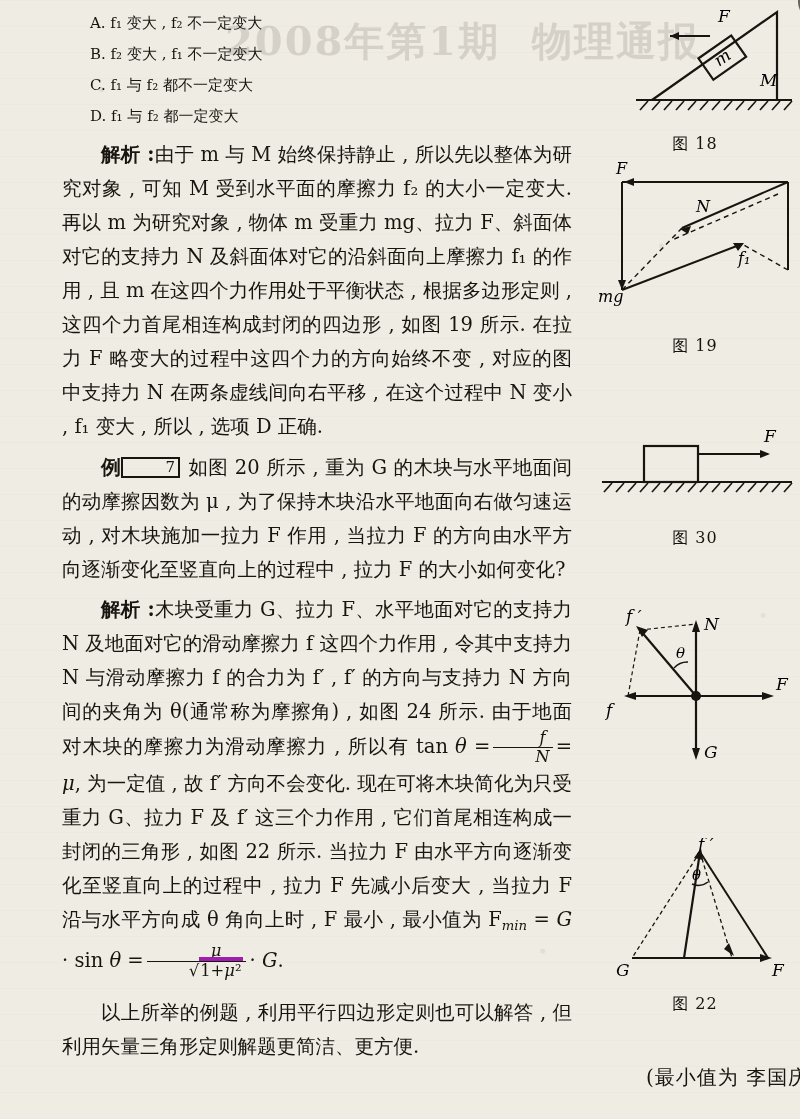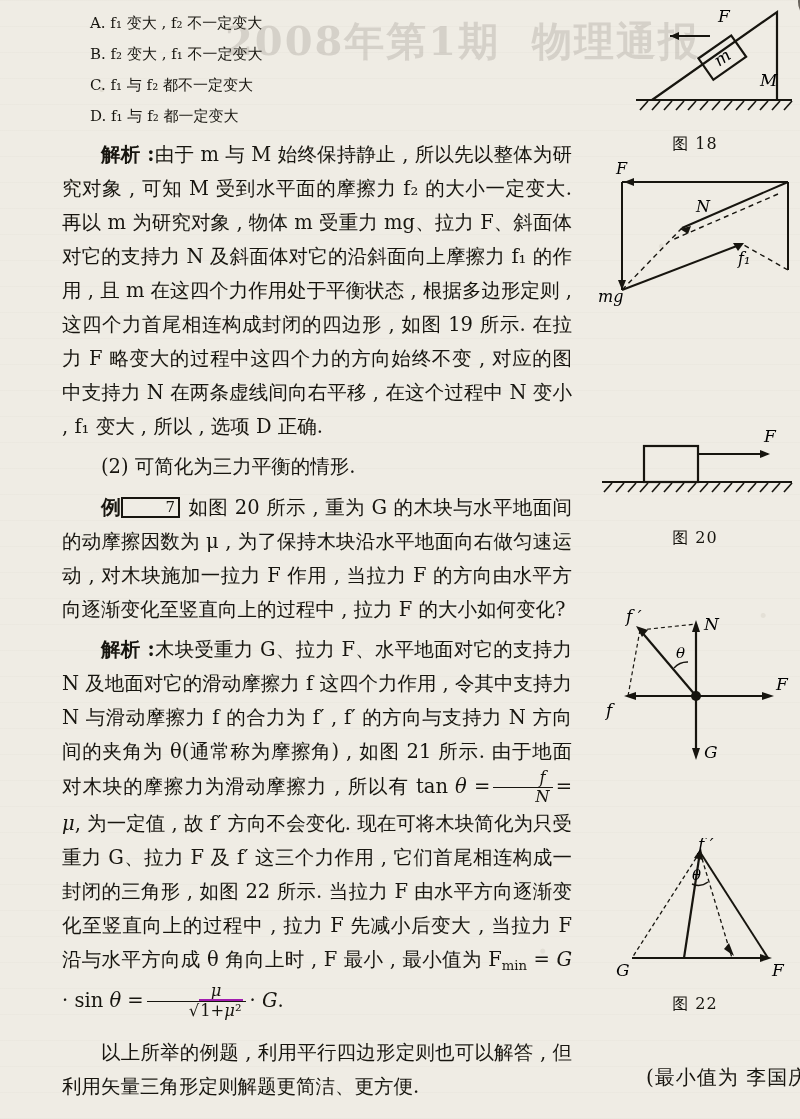--- a/index.html
+++ b/index.html
@@ -91,33 +91,33 @@
     display: inline-block;
     border: 2px solid #17150f;
     padding: 0 3px;
     font-size: 15px;
     line-height: 17px;
     margin-right: 2px;
     position: relative;
     top: -2px;
   }
   i.v { font-style: italic; font-family: "DejaVu Serif", serif; }
-  .sub { font-size: 0.68em; vertical-align: -0.28em; }
+  .sub { font-size: 0.68em; vertical-align: -0.28em; font-style: italic; }
   .frac {
     display: inline-block;
     vertical-align: -0.55em;
     text-align: center;
     font-size: 0.84em;
     line-height: 1.12;
     margin: 0 3px;
   }
   .frac .num { display: block; border-bottom: 1px solid #17150f; padding: 0 3px; }
   .frac .den { display: block; padding: 0 3px; }
   .sqrt {
-    border-top: 2px solid #a21caf;
+    border-top: 4px solid #a21caf;
     padding: 0 2px 0 1px;
   }
 
   
   .col-fig {
     position: absolute;
     left: 590px;
     top: 0;
     width: 210px;
   }
@@ -155,28 +155,27 @@
 
     <div class="choice">A. f₁ 变大 , f₂ 不一定变大</div>
     <div class="choice">B. f₂ 变大 , f₁ 不一定变大</div>
     <div class="choice">C. f₁ 与 f₂ 都不一定变大</div>
     <div class="choice">D. f₁ 与 f₂ 都一定变大</div>
 
     <div class="para indent">
       <span class="lead">解析 :</span><span>由于 m 与 M 始终保持静止 , 所以先以整体为研究对象 , 可知 M 受到水平面的摩擦力 f₂ 的大小一定变大. 再以 m 为研究对象 , 物体 m 受重力 mg、拉力 F、斜面体对它的支持力 N 及斜面体对它的沿斜面向上摩擦力 f₁ 的作用 , 且 m 在这四个力作用处于平衡状态 , 根据多边形定则 , 这四个力首尾相连构成封闭的四边形 , 如图 19 所示. 在拉力 F 略变大的过程中这四个力的方向始终不变 , 对应的图中支持力 N 在两条虚线间向右平移 , 在这个过程中 N 变小 , f₁ 变大 , 所以 , 选项 D 正确.</span>
     </div>
 
-    <div class="para indent">(2) 可简化为三力平衡的情形.</div>
 
     <div class="para indent">
       <span class="ex-head">例</span><span class="ex-num">7</span>&nbsp;<span>如图 20 所示 , 重为 G 的木块与水平地面间的动摩擦因数为 μ , 为了保持木块沿水平地面向右做匀速运动 , 对木块施加一拉力 F 作用 , 当拉力 F 的方向由水平方向逐渐变化至竖直向上的过程中 , 拉力 F 的大小如何变化?</span>
     </div>
 
     <div class="para indent">
-      <span class="lead">解析 :</span><span>木块受重力 G、拉力 F、水平地面对它的支持力 N 及地面对它的滑动摩擦力 f 这四个力作用 , 令其中支持力 N 与滑动摩擦力 f 的合力为 f′ , f′ 的方向与支持力 N 方向间的夹角为 θ(通常称为摩擦角) , 如图 21 所示. 由于地面对木块的摩擦力为滑动摩擦力 , 所以有</span>
+      <span class="lead">解析 :</span><span>木块受重力 G、拉力 F、水平地面对它的支持力 N 及地面对它的滑动摩擦力 f 这四个力作用 , 令其中支持力 N 与滑动摩擦力 f 的合力为 f′ , f′ 的方向与支持力 N 方向间的夹角为 θ(通常称为摩擦角) , 如图 24 所示. 由于地面对木块的摩擦力为滑动摩擦力 , 所以有</span>
       <span>tan&nbsp;<i class="v">θ</i> =<span class="frac"><span class="num"><i class="v">f</i></span><span class="den"><i class="v">N</i></span></span>= <i class="v">μ</i></span><span>, 为一定值 , 故 f′ 方向不会变化. 现在可将木块简化为只受重力 G、拉力 F 及 f′ 这三个力作用 , 它们首尾相连构成一封闭的三角形 , 如图 22 所示. 当拉力 F 由水平方向逐渐变化至竖直向上的过程中 , 拉力 F 先减小后变大 , 当拉力 F 沿与水平方向成 θ 角向上时 , F 最小 , 最小值为</span>
       <span>F<span class="sub">min</span> = <i class="v">G</i> · sin&nbsp;<i class="v">θ</i> =<span class="frac"><span class="num"><i class="v">μ</i></span><span class="den">√<span class="sqrt">1+<i class="v">μ</i>²</span></span></span>· <i class="v">G</i>.</span>
     </div>
 
     <div class="para indent" style="margin-top:16px;">以上所举的例题 , 利用平行四边形定则也可以解答 , 但利用矢量三角形定则解题更简洁、更方便.</div>
   </div>
 
   <div class="col-fig">
 
     <div class="fig" style="height:152px;">
@@ -230,20 +229,21 @@
 
         <line x1="186" y1="34" x2="80" y2="80" stroke="#17150f" stroke-width="1.4" stroke-dasharray="5 4"></line>
 
         <line x1="30" y1="130" x2="150" y2="84" stroke="#17150f" stroke-width="2"></line>
         <polygon points="152,83 141,83 146,91" fill="#17150f"></polygon>
         <text x="146" y="104" font-size="16" font-style="italic" font-family="DejaVu Serif, serif">f₁</text>
 
         <line x1="90" y1="68" x2="30" y2="130" stroke="#17150f" stroke-width="1.4" stroke-dasharray="5 4"></line>
         <line x1="196" y1="110" x2="150" y2="84" stroke="#17150f" stroke-width="1.4" stroke-dasharray="5 4"></line>
       </svg>
+      <div class="fig-cap">图 19</div>
     </div>
 
     <div class="fig" style="height:132px; margin-top:62px;">
       <svg width="206" height="100" viewBox="0 0 206 100">
         <rect x="52" y="24" width="54" height="36" fill="none" stroke="#17150f" stroke-width="2.2"></rect>
         <line x1="106" y1="32" x2="176" y2="32" stroke="#17150f" stroke-width="2.2"></line>
         <polygon points="178,32 168,28 168,36" fill="#17150f"></polygon>
         <text x="172" y="20" font-size="17" font-style="italic" font-family="DejaVu Serif, serif">F</text>
         <line x1="10" y1="60" x2="200" y2="60" stroke="#17150f" stroke-width="2.2"></line>
         <g stroke="#17150f" stroke-width="1.6">
@@ -258,21 +258,21 @@
           <line x1="108" y1="70" x2="116" y2="61"></line>
             <line x1="120" y1="70" x2="128" y2="61"></line>
           <line x1="132" y1="70" x2="140" y2="61"></line>
             <line x1="144" y1="70" x2="152" y2="61"></line>
           <line x1="156" y1="70" x2="164" y2="61"></line>
             <line x1="168" y1="70" x2="176" y2="61"></line>
           <line x1="180" y1="70" x2="188" y2="61"></line>
             <line x1="192" y1="70" x2="200" y2="61"></line>
         </g>
       </svg>
-      <div class="fig-cap">图 20</div>
+      <div class="fig-cap">图 30</div>
     </div>
 
     <div class="fig" style="height:210px; margin-top:52px;">
       <svg width="206" height="180" viewBox="0 0 206 180">
 
         <line x1="104" y1="90" x2="104" y2="18" stroke="#17150f" stroke-width="2.2"></line>
         <polygon points="104,14 100,26 108,26" fill="#17150f"></polygon>
         <text x="112" y="24" font-size="17" font-style="italic" font-family="DejaVu Serif, serif">N</text>
 
         <line x1="104" y1="90" x2="36" y2="90" stroke="#17150f" stroke-width="2.2"></line>

